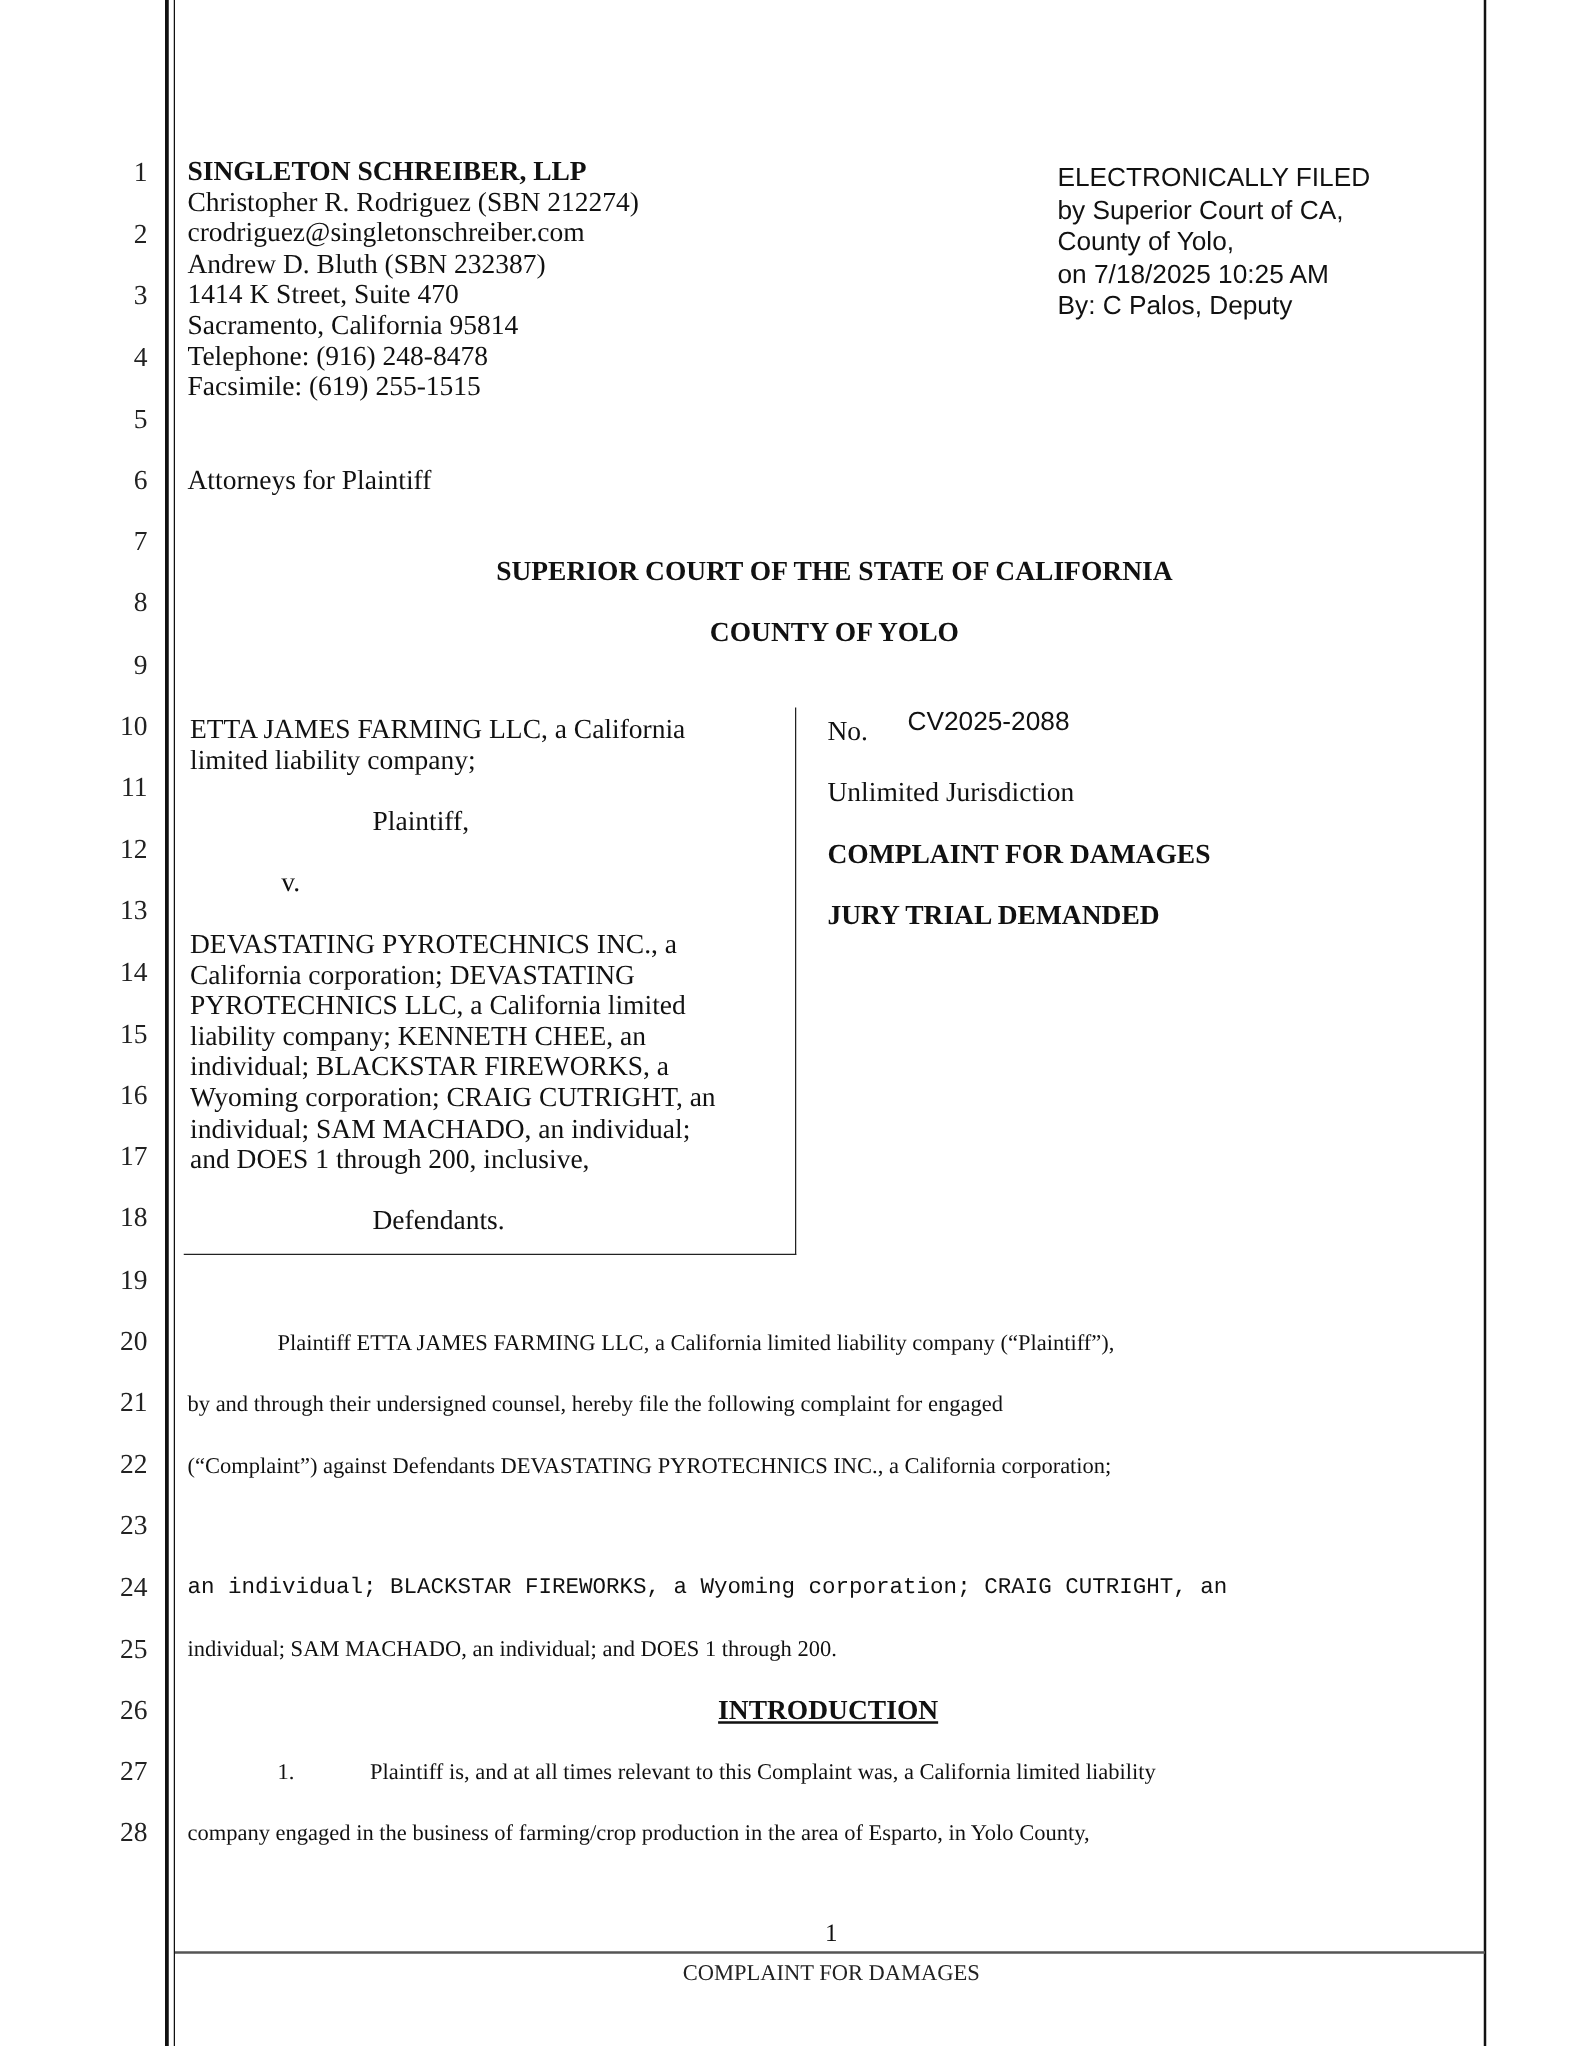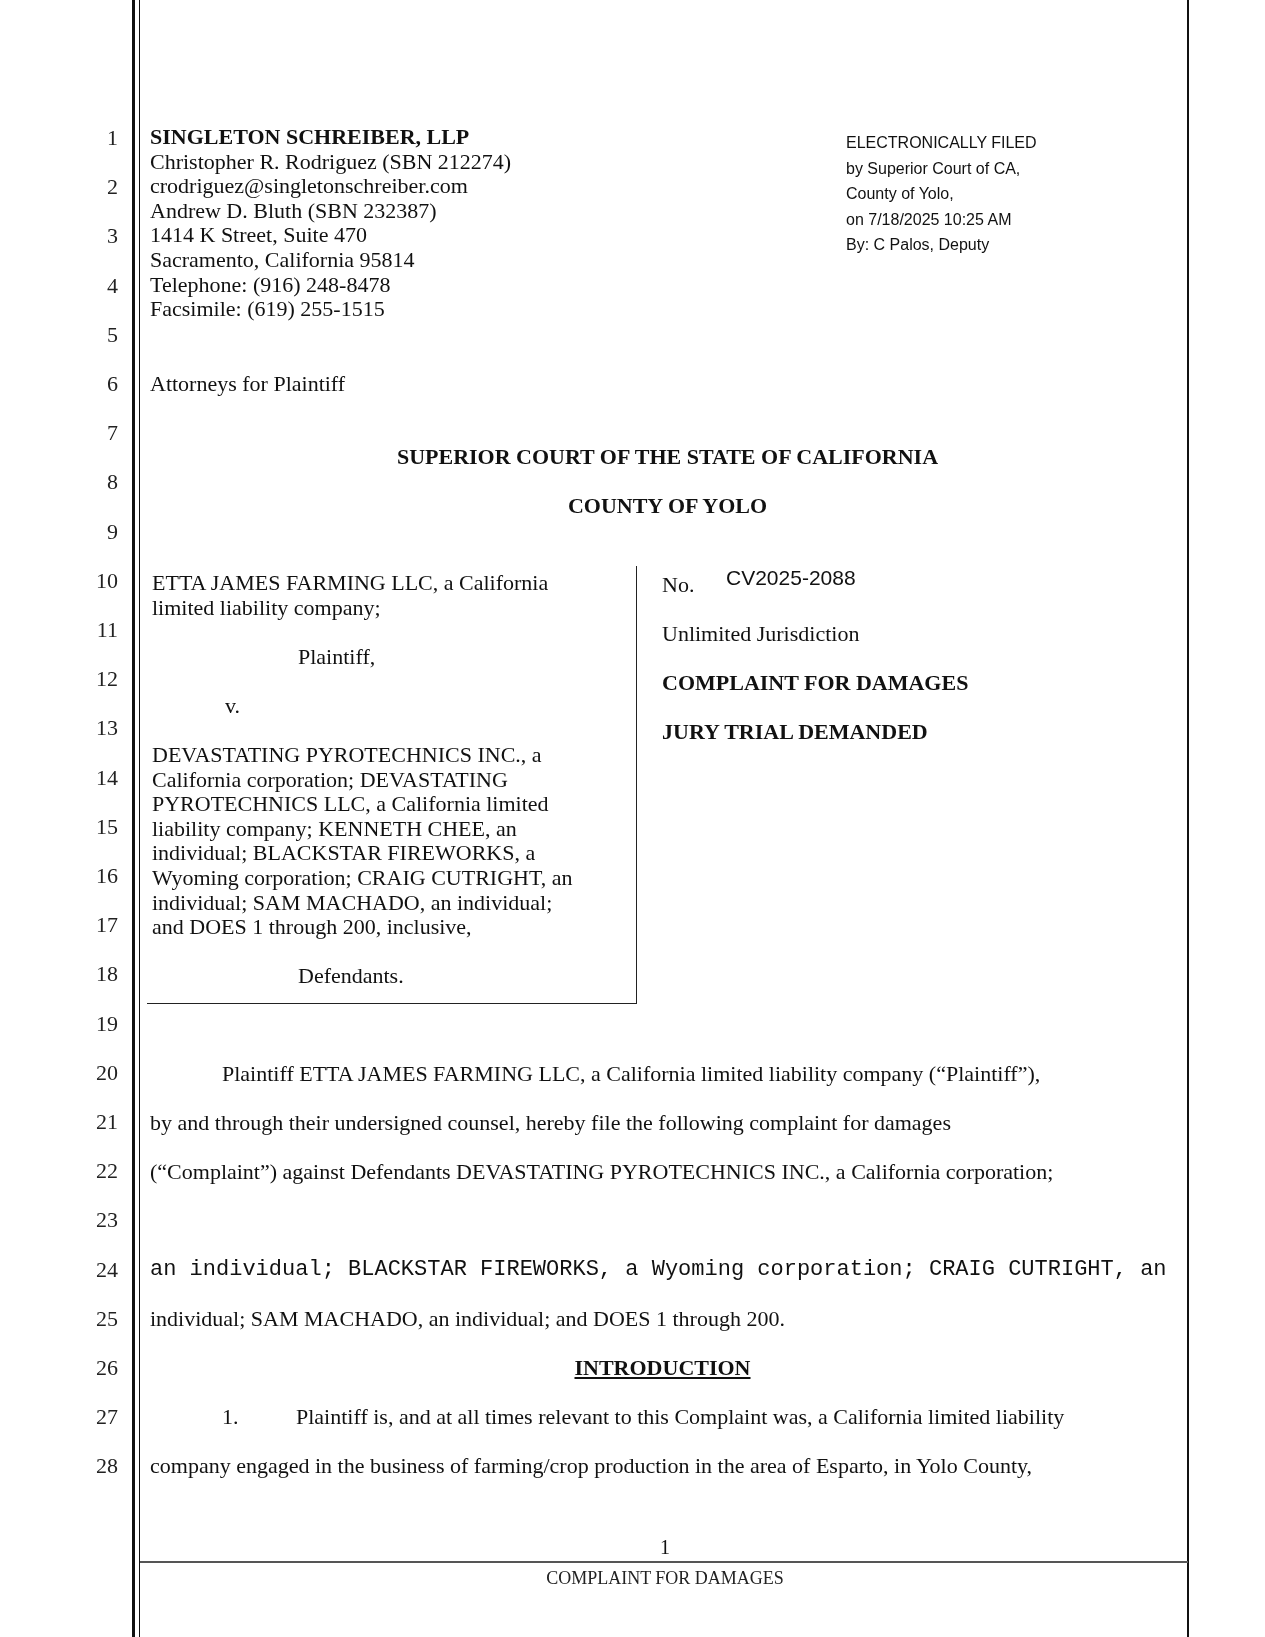--- a/index.html
+++ b/index.html
@@ -19,32 +19,32 @@
 
   .t { position: absolute; white-space: nowrap; font-size: 22px; line-height: 24.5px; color: #111; }
   .bold { font-weight: bold; font-family: Liberation Serif, serif; }
   .sans { font-family: "Liberation Sans", "DejaVu Sans", sans-serif; }
 
   
   .counsel { left: 150px; top: 125px; }
   .counsel div { font-size: 22px; line-height: 24.6px; }
 
   .filed { left: 846px; top: 130px; font-family: "Liberation Sans", "DejaVu Sans", sans-serif; }
-  .filed div { font-size: 16px; line-height: 25.5px; }
+  .filed div { font-size: 21px; line-height: 25.5px; }
 
   .court-title { left: 0; width: 1335px; text-align: center; font-weight: bold; font-size: 22px; }
 
   
   .cap-vline { position: absolute; left: 636px; top: 566px; width: 1px; height: 438px; background: #222; }
   .cap-hline { position: absolute; left: 147px; top: 1003px; width: 490px; height: 1px; background: #222; }
   .cap-left { left: 152px; top: 571px; }
   .cap-left div { font-size: 22px; line-height: 24.6px; }
 
   
-  .body-line { left: 150px; font-size: 22px; }
+  .body-line { left: 150px; font-size: 18px; }
   .intro { left: 0; width: 1325px; text-align: center; font-weight: bold; text-decoration: underline; font-size: 22px; }
 
   .footer-line { position: absolute; left: 140px; top: 1561px; width: 1048px; height: 2px; background: #555; }
   .page-num { left: 0; width: 1330px; text-align: center; font-size: 20px; }
   .footer-title { left: 0; width: 1330px; text-align: center; font-size: 18px; color: #222; }
 </style>
 </head>
 <body>
 
 <div class="page">
@@ -129,21 +129,21 @@
   </div>
   <div class="t" style="left:298px; top:964px;">Defendants.</div>
 
   <div class="t" style="left:662px; top:573px;">No.</div>
   <div class="t sans" style="left:726px; top:566px; font-size:21px;">CV2025-2088</div>
   <div class="t" style="left:662px; top:622px;">Unlimited Jurisdiction</div>
   <div class="t bold" style="left:662px; top:671px;">COMPLAINT FOR DAMAGES</div>
   <div class="t bold" style="left:662px; top:720px;">JURY TRIAL DEMANDED</div>
 
   <div class="t body-line" style="left:222px; top:1062px;">Plaintiff ETTA JAMES FARMING LLC, a California limited liability company (“Plaintiff”),</div>
-  <div class="t body-line" style="top:1111px;">by and through their undersigned counsel, hereby file the following complaint for damages</div>
+  <div class="t body-line" style="top:1111px;">by and through their undersigned counsel, hereby file the following complaint for engaged</div>
   <div class="t body-line" style="top:1160px;">(“Complaint”) against Defendants DEVASTATING PYROTECHNICS INC., a California corporation;</div>
   <div class="t body-line" style="top:1258px;font-family:Liberation Mono, monospace;">an individual; BLACKSTAR FIREWORKS, a Wyoming corporation; CRAIG CUTRIGHT, an</div>
   <div class="t body-line" style="top:1307px;">individual; SAM MACHADO, an individual; and DOES 1 through 200.</div>
 
   <div class="t intro" style="top:1356px;">INTRODUCTION</div>
 
   <div class="t body-line" style="left:222px; top:1405px;">1.</div>
   <div class="t body-line" style="left:296px; top:1405px;">Plaintiff is, and at all times relevant to this Complaint was, a California limited liability</div>
   <div class="t body-line" style="top:1454px;">company engaged in the business of farming/crop production in the area of Esparto, in Yolo County,</div>
 

